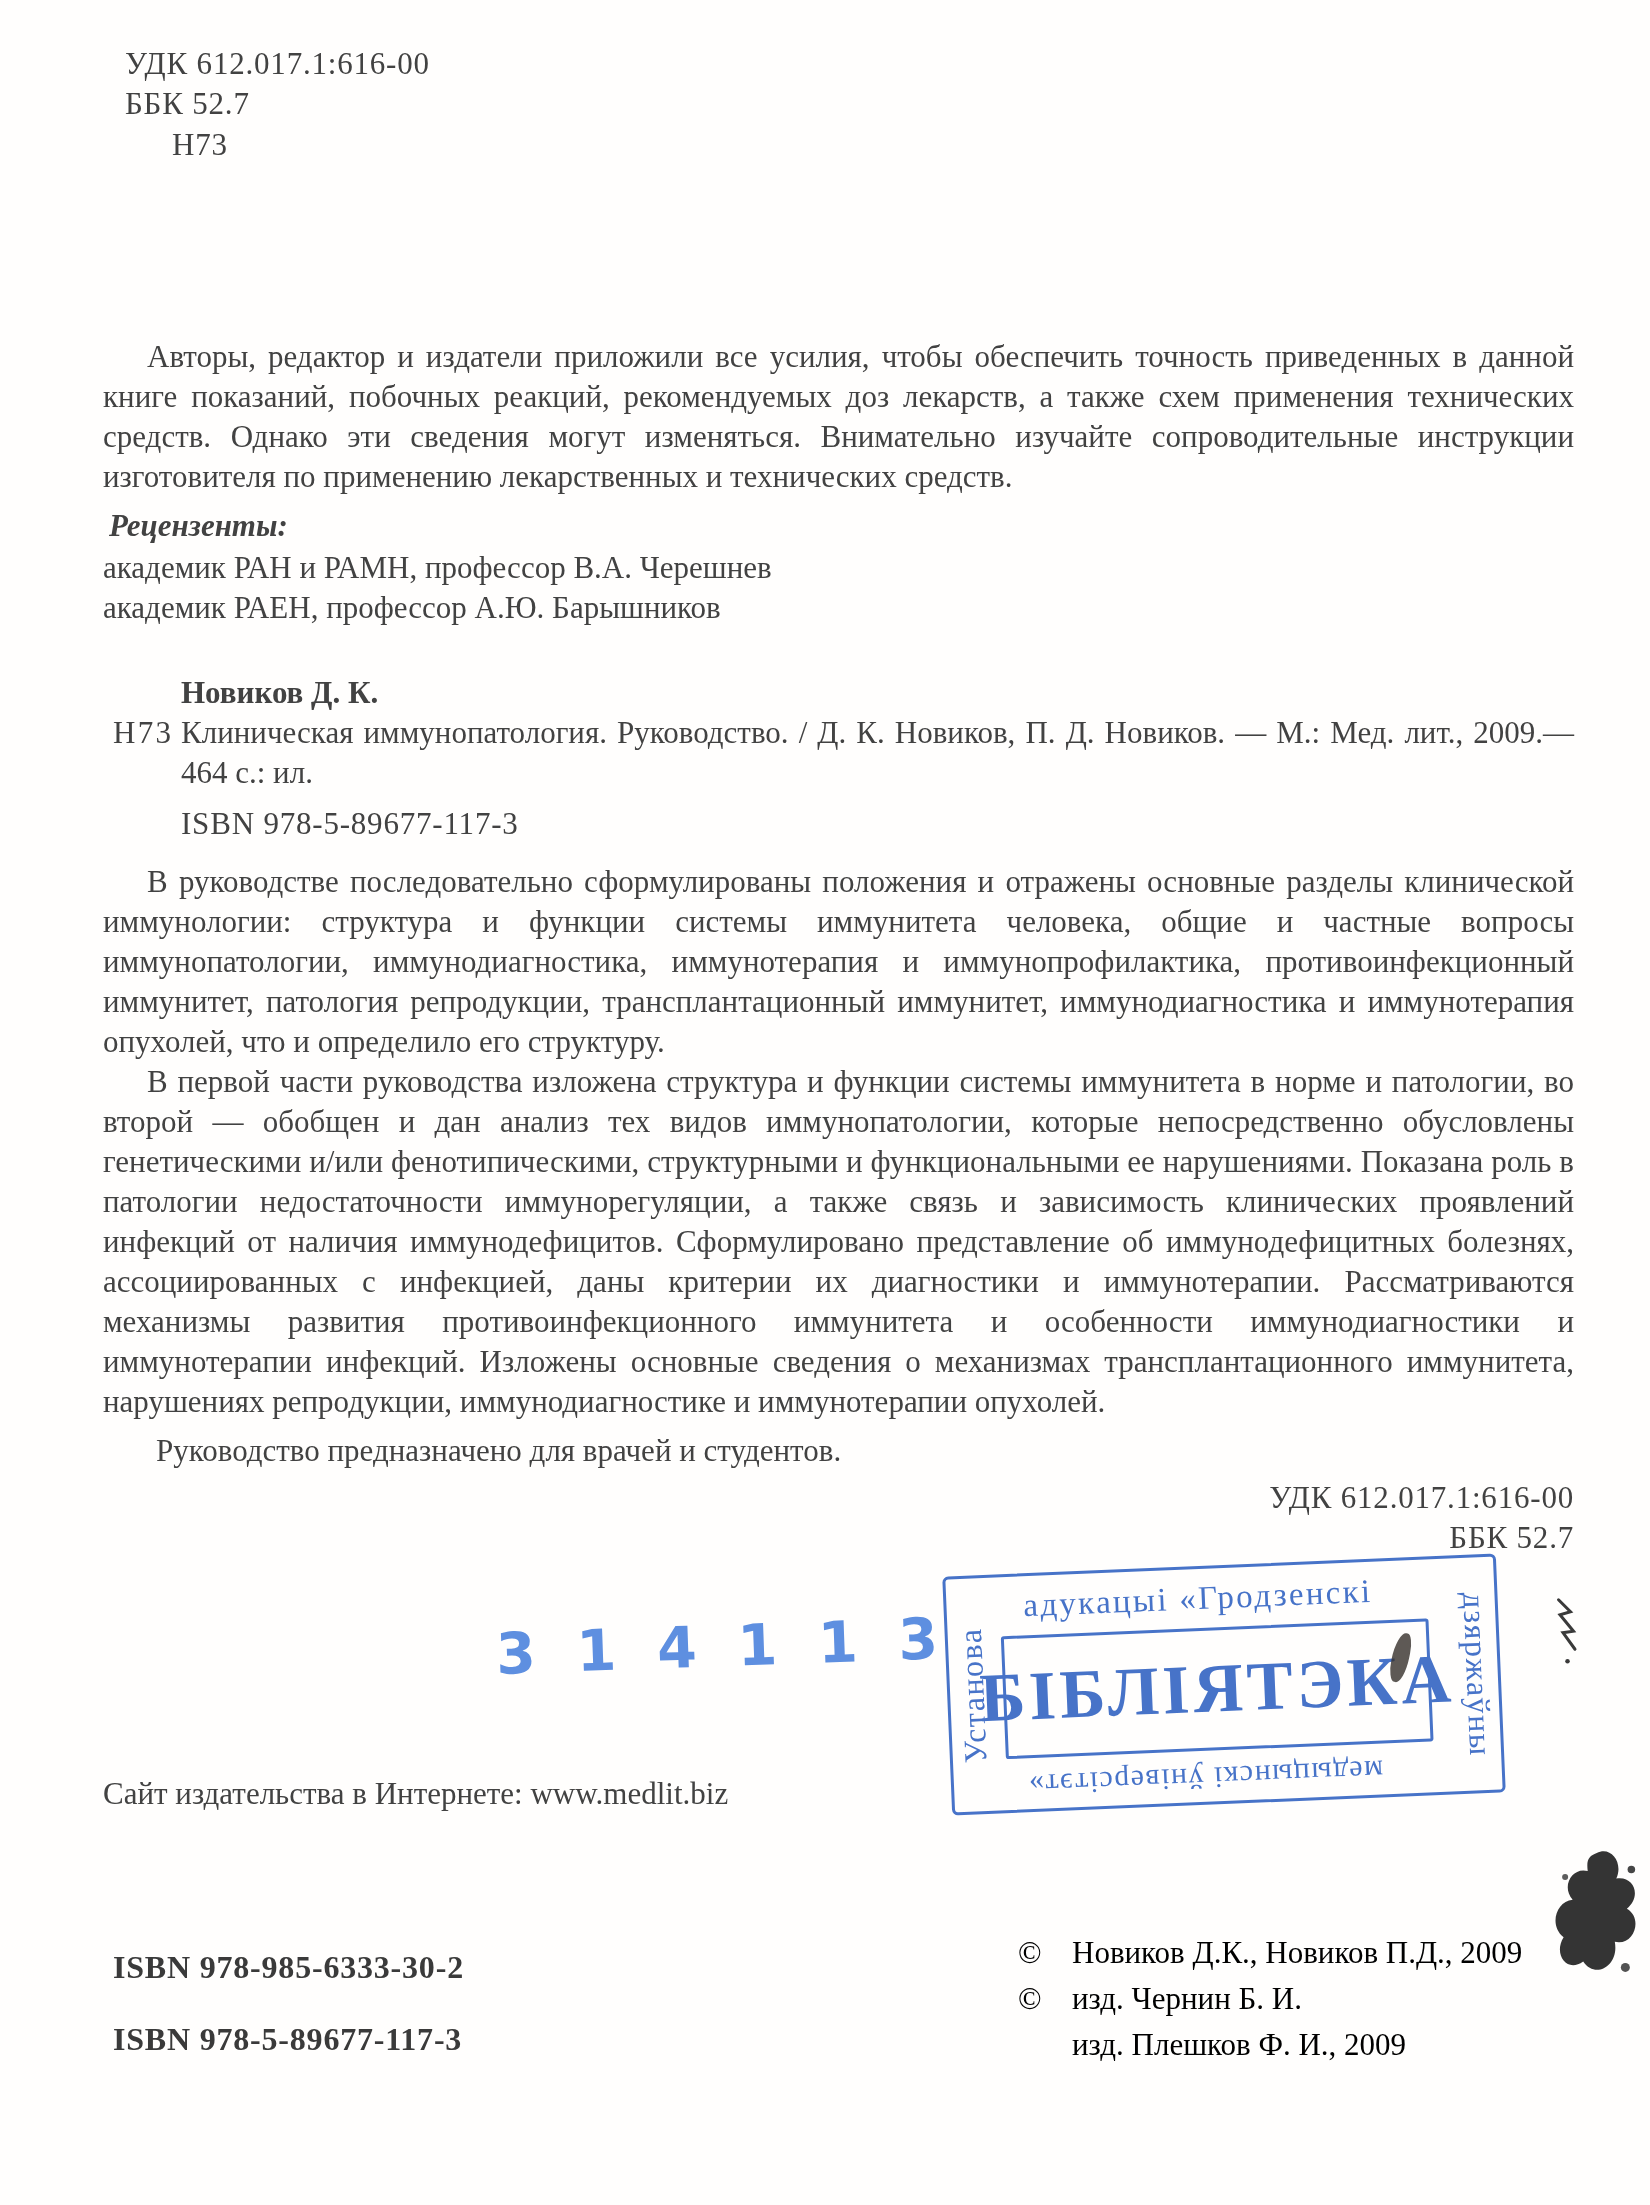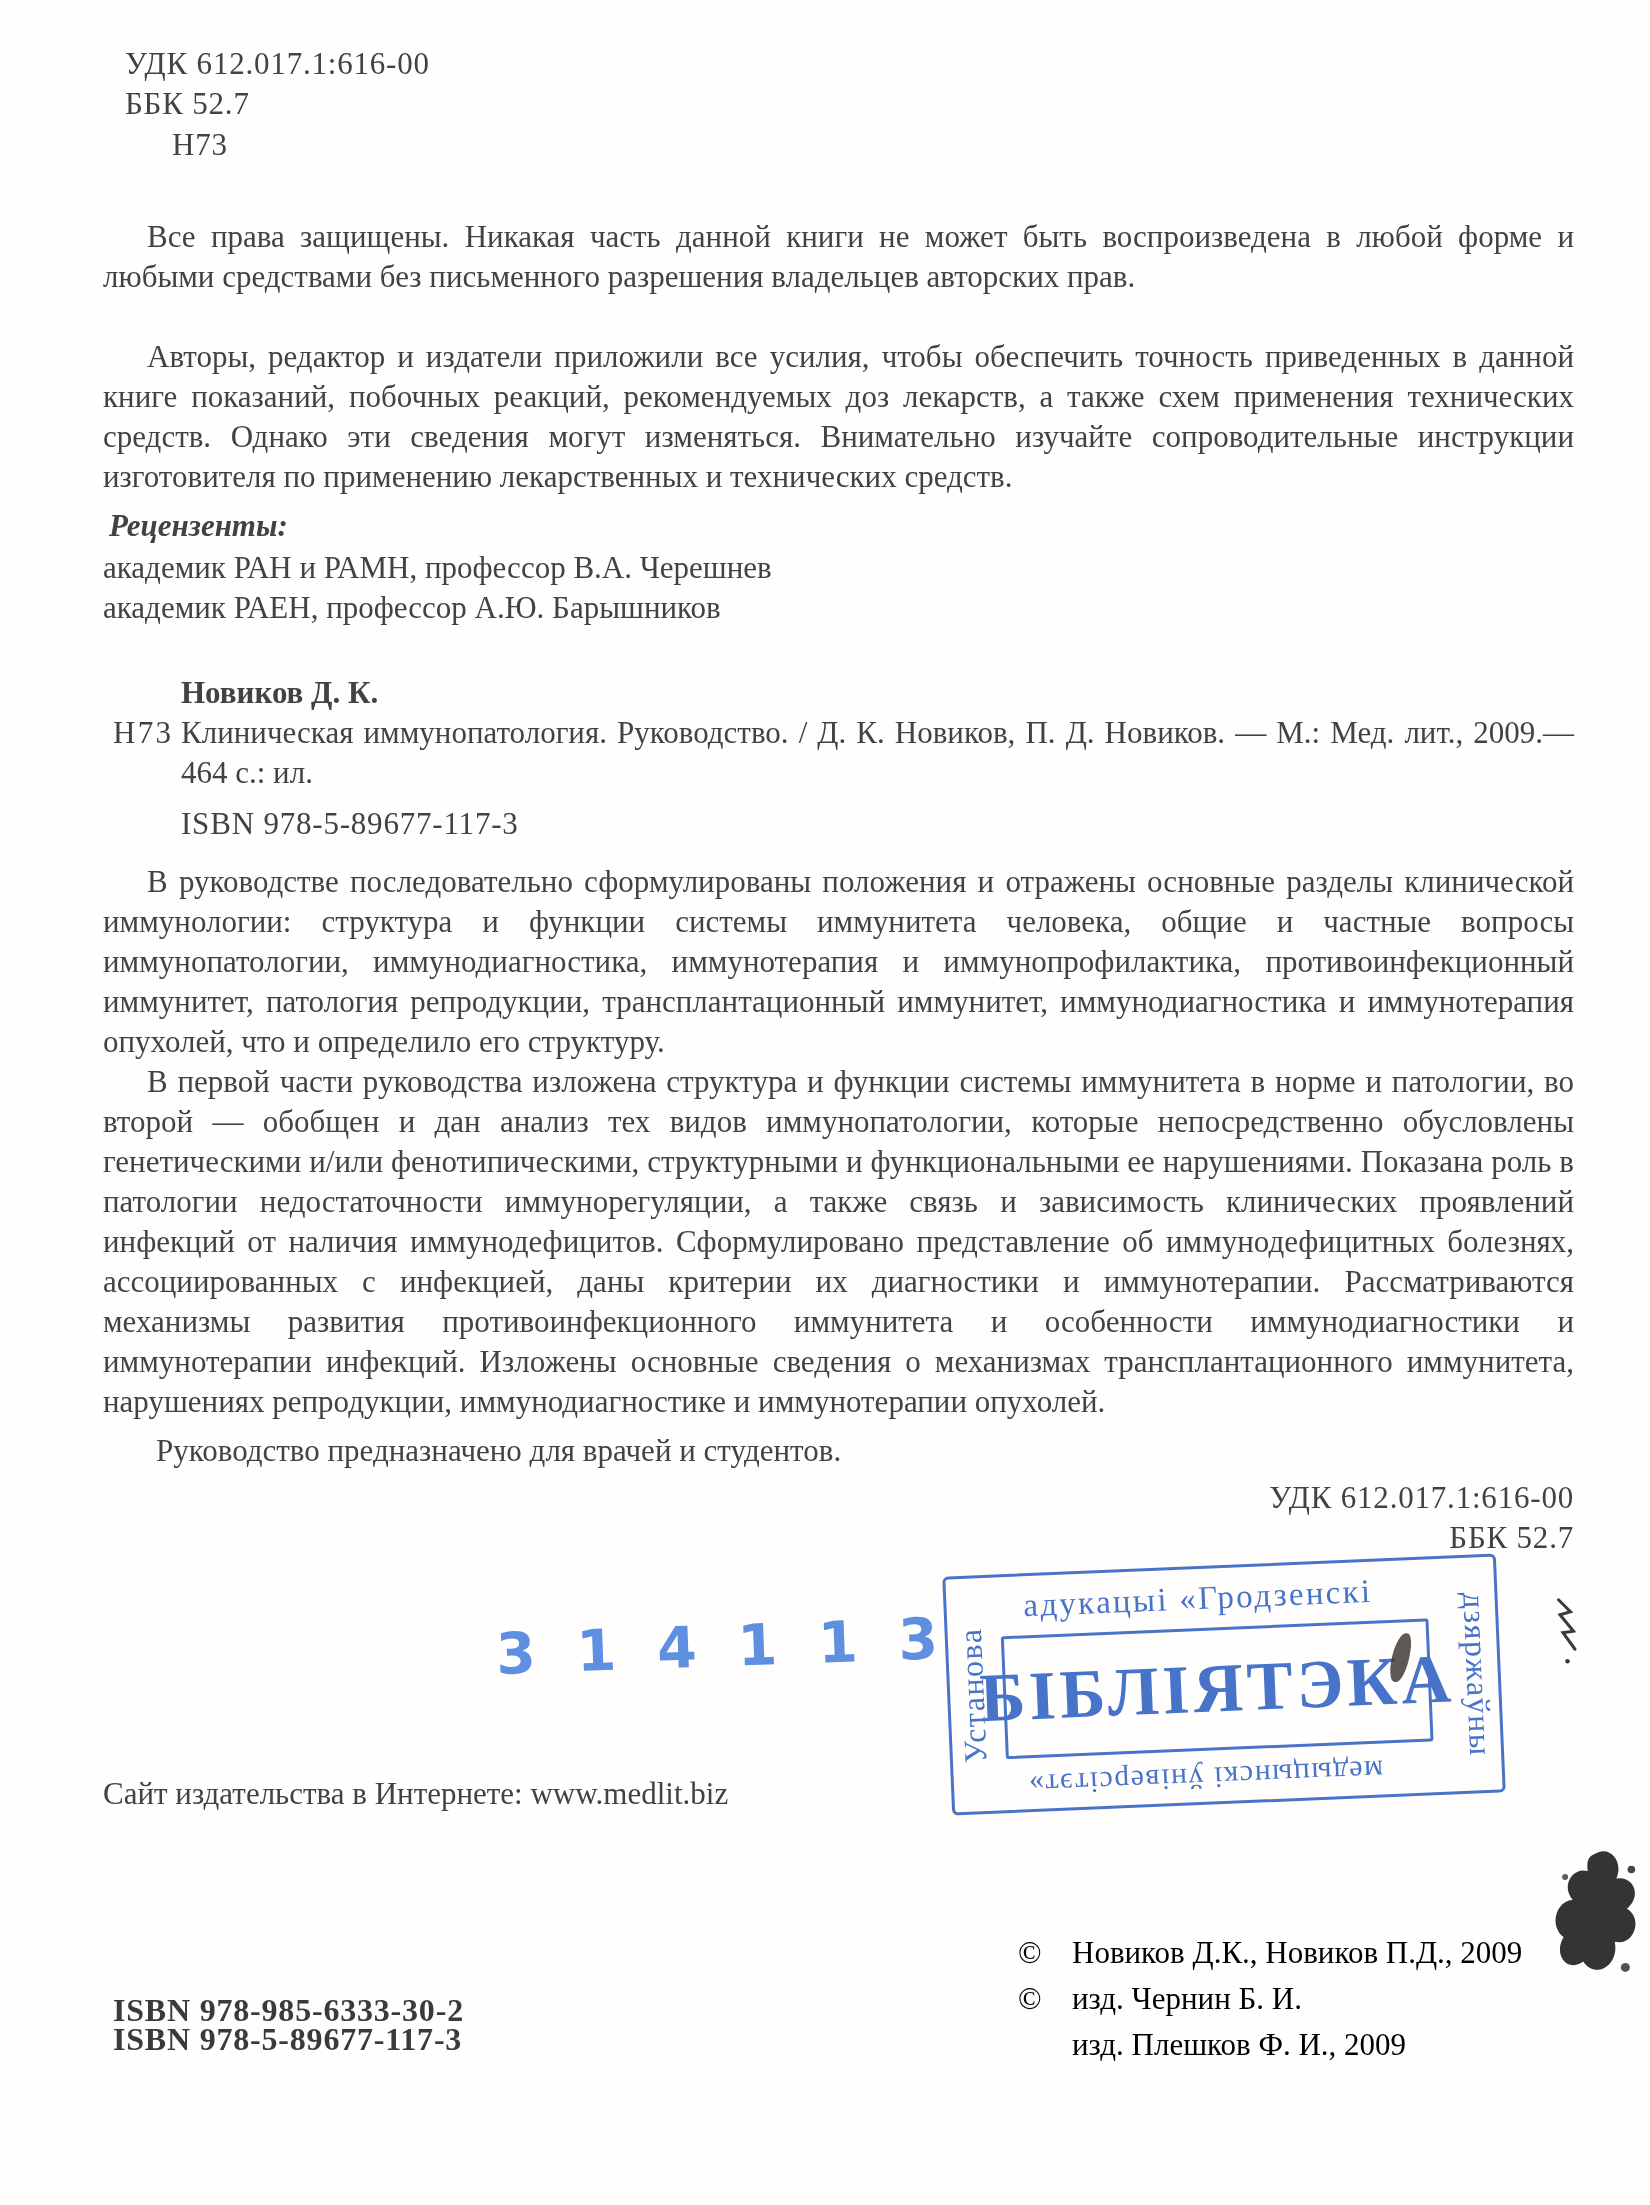--- a/index.html
+++ b/index.html
@@ -81,21 +81,20 @@
 </style>
 </head>
 <body>
 
 <div class="page">
 
   <div class="abs body-text code-top" style="left:125px; top:44px;">УДК 612.017.1:616-00</div>
   <div class="abs body-text code-top" style="left:125px; top:84px;">ББК 52.7</div>
   <div class="abs body-text code-top" style="left:172px; top:125px;">Н73</div>
 
-  <div class="abs body-text indent" style="left:103px; top:217px; width:1471px;">Все права защищены. Никакая часть данной книги не может быть воспроизведена в любой форме и любыми средствами без письменного разрешения владельцев авторских прав.</div>
 
   <div class="abs body-text indent" style="left:103px; top:337px; width:1471px;">Авторы, редактор и издатели приложили все усилия, чтобы обеспечить точность приведенных в данной книге показаний, побочных реакций, рекомендуемых доз лекарств, а также схем применения технических средств. Однако эти сведения могут изменяться. Внимательно изучайте сопроводительные инструкции изготовителя по применению лекарственных и технических средств.</div>
 
   <div class="abs body-text bold italic" style="left:109px; top:506px;">Рецензенты:</div>
   <div class="abs body-text" style="left:103px; top:588px;">академик РАЕН, профессор А.Ю. Барышников</div>
   <div class="abs body-text" style="left:103px; top:548px;">академик РАН и РАМН, профессор В.А. Черешнев</div>
 
   <div class="abs body-text bold" style="left:181px; top:673px;">Новиков Д. К.</div>
   <div class="abs body-text" style="left:113px; top:713px; letter-spacing:2.3px;">Н73</div>
   <div class="abs body-text" style="left:181px; top:713px; width:1393px;">Клиническая иммунопатология. Руководство. / Д. К. Новиков, П. Д. Новиков. — М.: Мед. лит., 2009.— 464 с.: ил.</div>
@@ -145,16 +144,16 @@
     </div>
     <div class="copyright-row">
       <span class="c-sign">©</span><span>изд. Чернин Б. И.</span>
     </div>
     <div class="copyright-row">
       <span class="c-sign"></span><span>изд. Плешков Ф. И., 2009</span>
     </div>
   </div>
 
   <div class="abs isbn-bottom" style="left:113px; top:2017px;">ISBN 978-5-89677-117-3</div>
-  <div class="abs isbn-bottom" style="left:113px; top:1988px;">ISBN 978-985-6333-30-2</div>
+  <div class="abs isbn-bottom" style="left:113px; top:1945px;">ISBN 978-985-6333-30-2</div>
 
 </div>
 
 
 </body></html>

